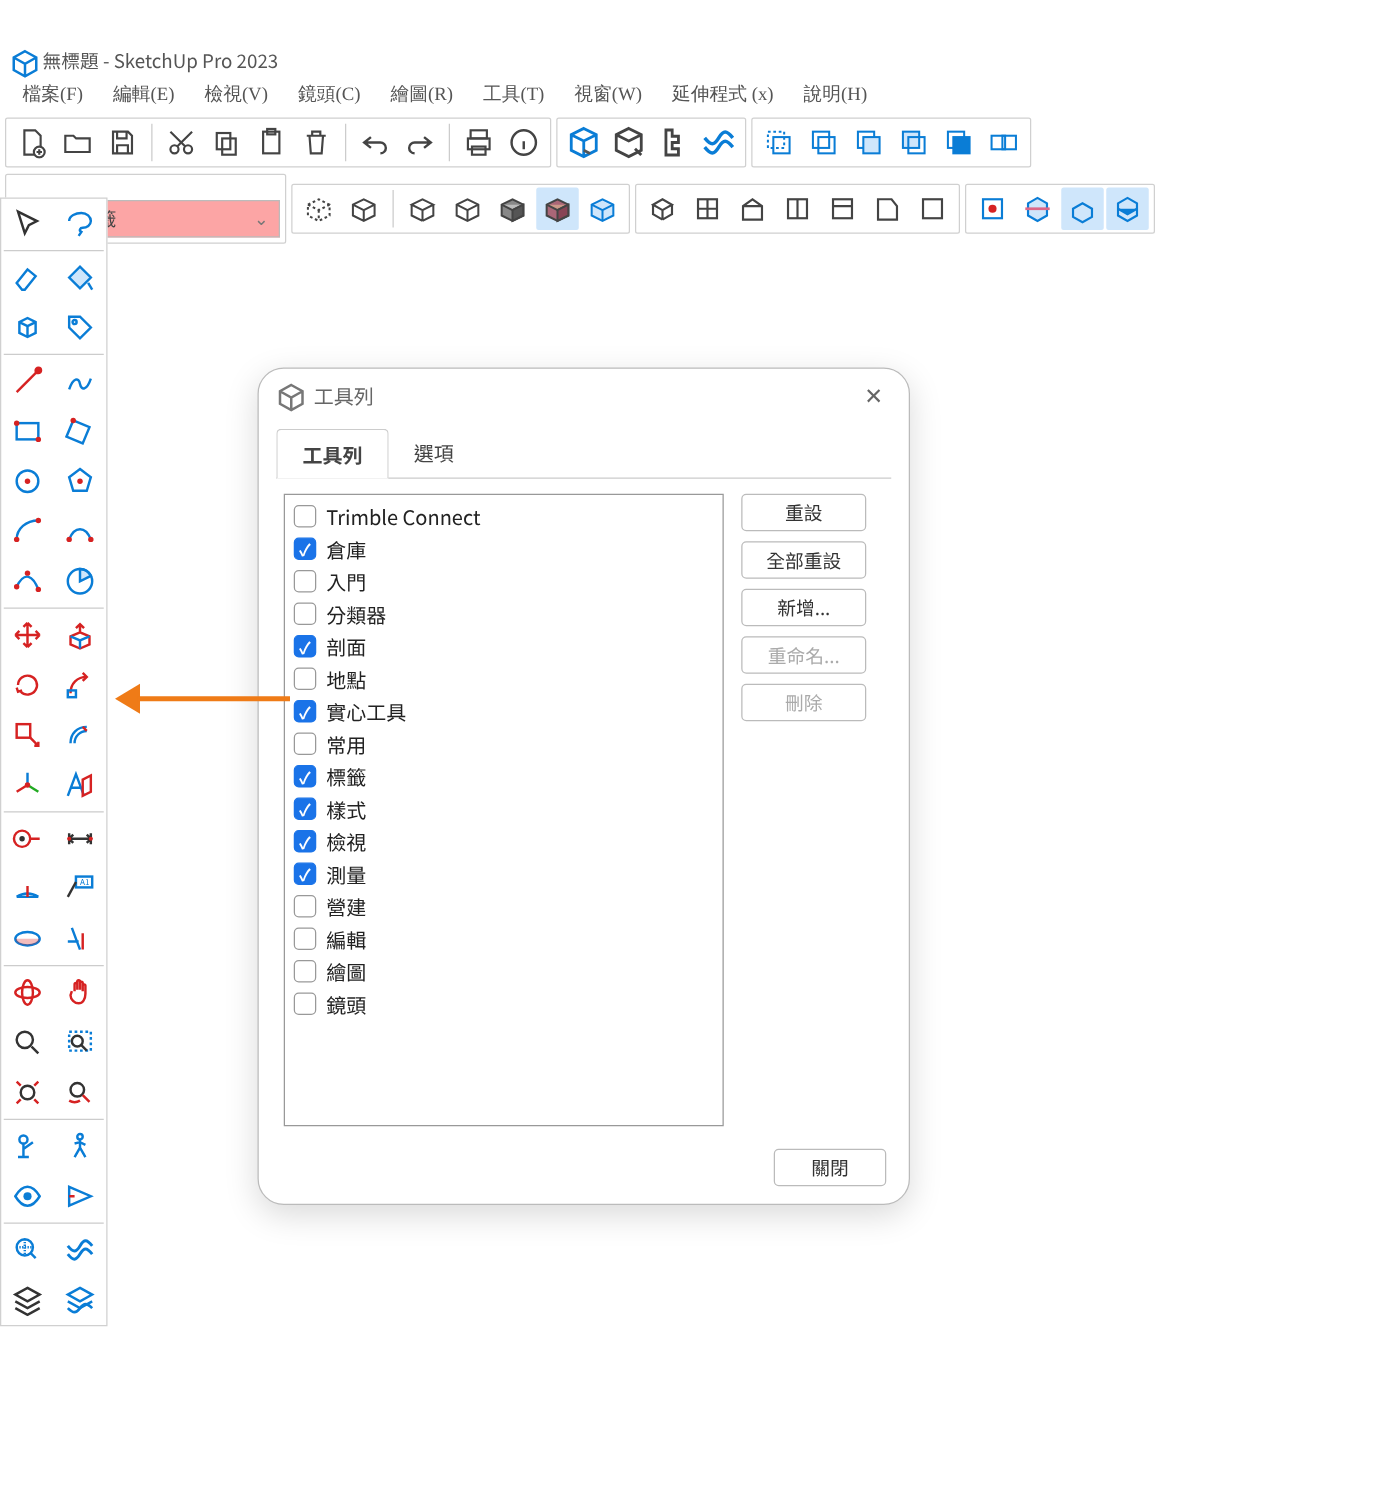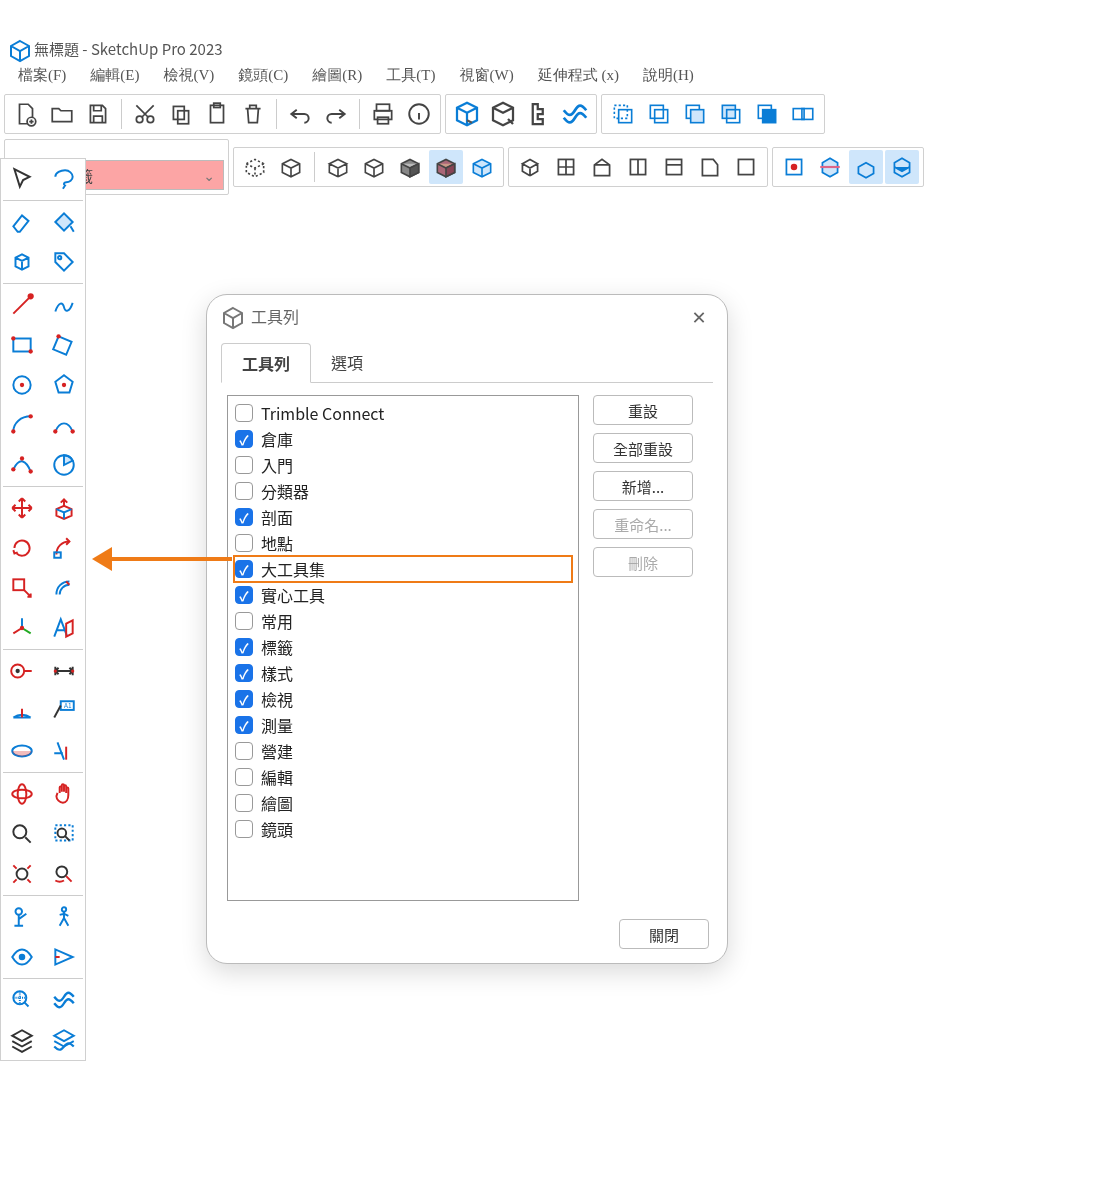--- a/index.html
+++ b/index.html
@@ -694,24 +694,20 @@
             <span>分類器</span>
           </div>
           <div class="li">
             <span class="cb chk"></span>
             <span>剖面</span>
           </div>
           <div class="li">
             <span class="cb"></span>
             <span>地點</span>
           </div>
-          <div class="li hl">
-            <span class="cb chk"></span>
-            <span>大工具集</span>
-          </div>
           <div class="li">
             <span class="cb chk"></span>
             <span>實心工具</span>
           </div>
           <div class="li">
             <span class="cb"></span>
             <span>常用</span>
           </div>
           <div class="li">
             <span class="cb chk"></span>

